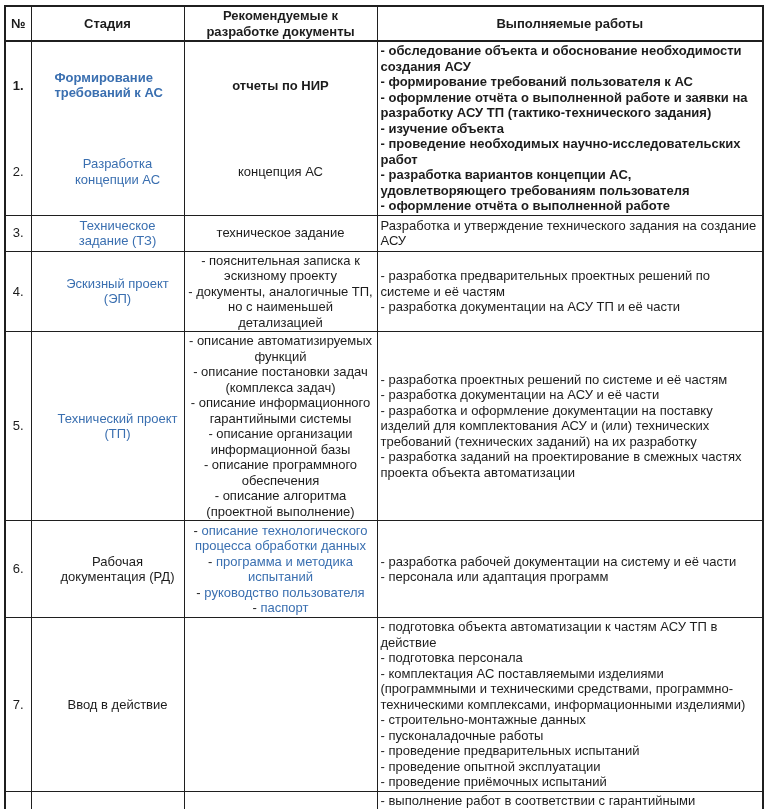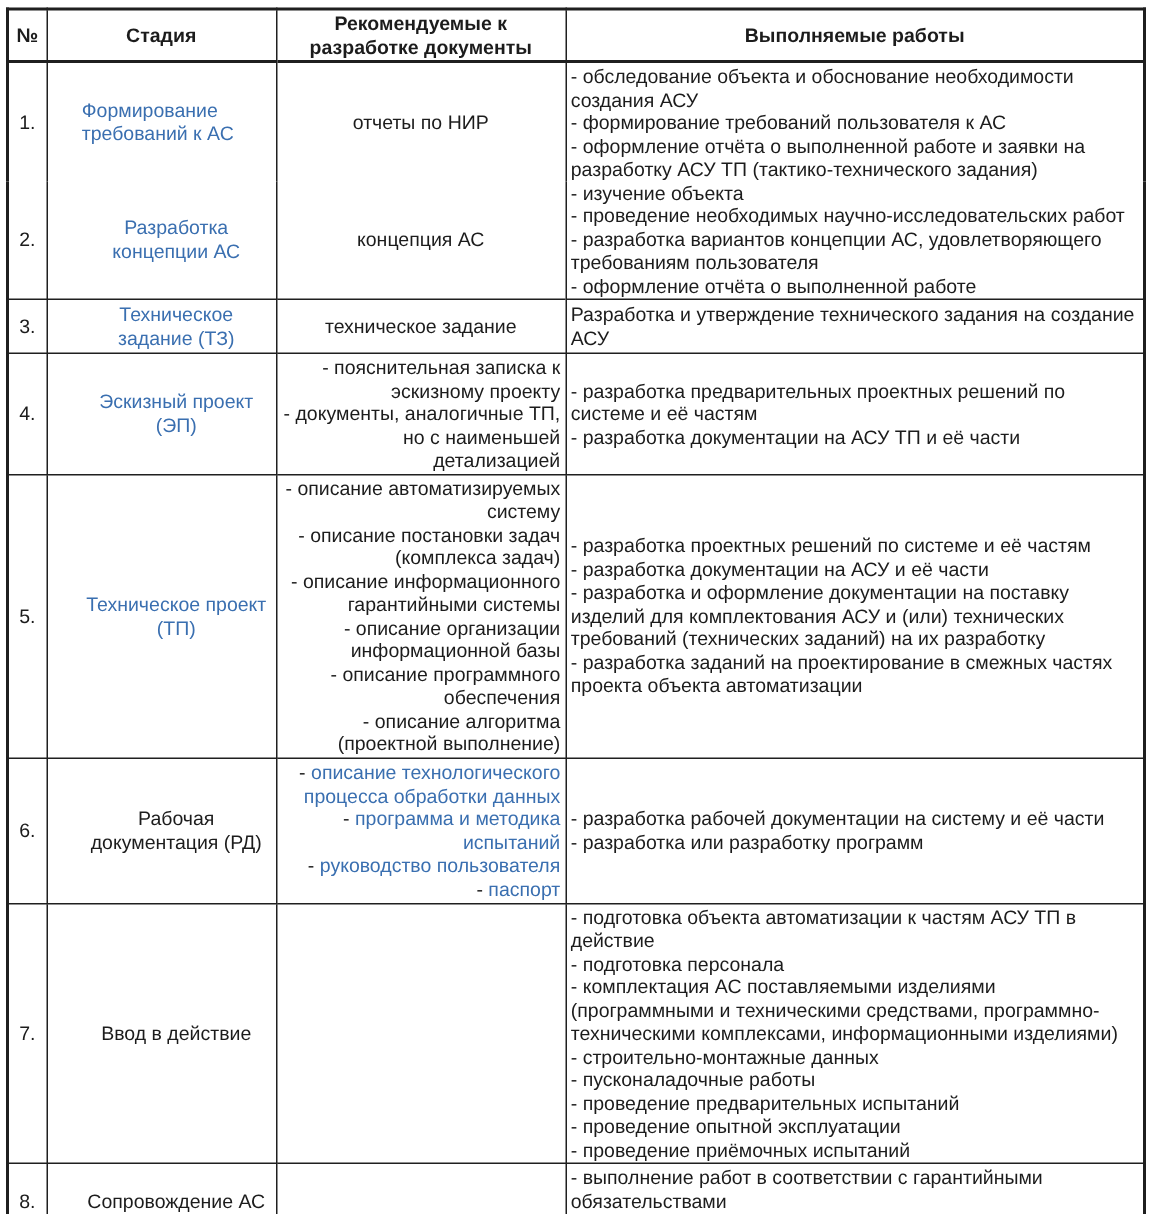--- a/index.html
+++ b/index.html
@@ -40,28 +40,28 @@
     overflow: hidden;
   }
   thead th {
     font-weight: bold;
     text-align: center;
     border-bottom: 2px solid var(--border);
     height: 30px;
   }
   td.num   { text-align: center; }
   td.stage { text-align: center; padding-left: 23px; }
-  td.docs  { text-align: right; }
+  td.docs  { text-align: center; }
   td.docs.center { text-align: center; }
   td.works { text-align: left; }
 
   tr.row-1 td.stage { text-align: left; }
 
   
-  tr.no-bb td { border-bottom: none; }
+  tr.no-bb td { border-bottom: none; font-weight: bold; }
   tr.no-bt td { border-top: none; }
 
   tr.row-1 { height: 77px; }
   tr.row-2 { height: 76px; }
   tr.row-3 { height: 36px; }
   tr.row-4 { height: 64px; }
   tr.row-5 { height: 187px; }
   tr.row-6 { height: 97px; }
   tr.row-7 { height: 173px; }
   tr.row-8 { height: 50px; }
@@ -129,23 +129,23 @@
           <div class="item"><span class="dash">- </span><span>пояснительная записка к эскизному проекту</span></div>
           <div class="item"><span class="dash">- </span><span>документы, аналогичные ТП, но с наименьшей детализацией</span></div>
         </td>
         <td class="works">
           <div class="item"><span class="dash">- </span><span>разработка предварительных проектных решений по системе и её частям</span></div>
           <div class="item"><span class="dash">- </span><span>разработка документации на АСУ ТП и её части</span></div>
         </td>
       </tr>
       <tr class="row-5">
         <td class="num">5.</td>
-        <td class="stage"><span class="link">Техническое проект (ТП)</span></td>
+        <td class="stage"><span class="link">Технический проект (ТП)</span></td>
         <td class="docs">
-          <div class="item"><span class="dash">- </span><span>описание автоматизируемых систему</span></div>
+          <div class="item"><span class="dash">- </span><span>описание автоматизируемых функций</span></div>
           <div class="item"><span class="dash">- </span><span>описание постановки задач (комплекса задач)</span></div>
           <div class="item"><span class="dash">- </span><span>описание информационного гарантийными системы</span></div>
           <div class="item"><span class="dash">- </span><span>описание организации информационной базы</span></div>
           <div class="item"><span class="dash">- </span><span>описание программного обеспечения</span></div>
           <div class="item"><span class="dash">- </span><span>описание алгоритма (проектной выполнение)</span></div>
         </td>
         <td class="works">
           <div class="item"><span class="dash">- </span><span>разработка проектных решений по системе и её частям</span></div>
           <div class="item"><span class="dash">- </span><span>разработка документации на АСУ и её части</span></div>
           <div class="item"><span class="dash">- </span><span>разработка и оформление документации на поставку изделий для комплектования АСУ и (или) технических требований (технических заданий) на их разработку</span></div>
@@ -156,21 +156,21 @@
         <td class="num">6.</td>
         <td class="stage"><span>Рабочая документация (РД)</span></td>
         <td class="docs">
           <div class="item"><span class="dash">- </span><span class="link">описание технологического процесса обработки данных</span></div>
           <div class="item"><span class="dash">- </span><span class="link">программа и методика испытаний</span></div>
           <div class="item"><span class="dash">- </span><span class="link">руководство пользователя</span></div>
           <div class="item"><span class="dash">- </span><span class="link">паспорт</span></div>
         </td>
         <td class="works">
           <div class="item"><span class="dash">- </span><span>разработка рабочей документации на систему и её части</span></div>
-          <div class="item"><span class="dash">- </span><span>разработка или разработку программ</span></div>
+          <div class="item"><span class="dash">- </span><span>персонала или адаптация программ</span></div>
         </td>
       </tr>
       <tr class="row-7">
         <td class="num">7.</td>
         <td class="stage"><span>Ввод в действие</span></td>
         <td class="docs"></td>
         <td class="works">
           <div class="item"><span class="dash">- </span><span>подготовка объекта автоматизации к частям АСУ ТП в действие</span></div>
           <div class="item"><span class="dash">- </span><span>подготовка персонала</span></div>
           <div class="item"><span class="dash">- </span><span>комплектация АС поставляемыми изделиями (программными и техническими средствами, программно-техническими комплексами, информационными изделиями)</span></div>

